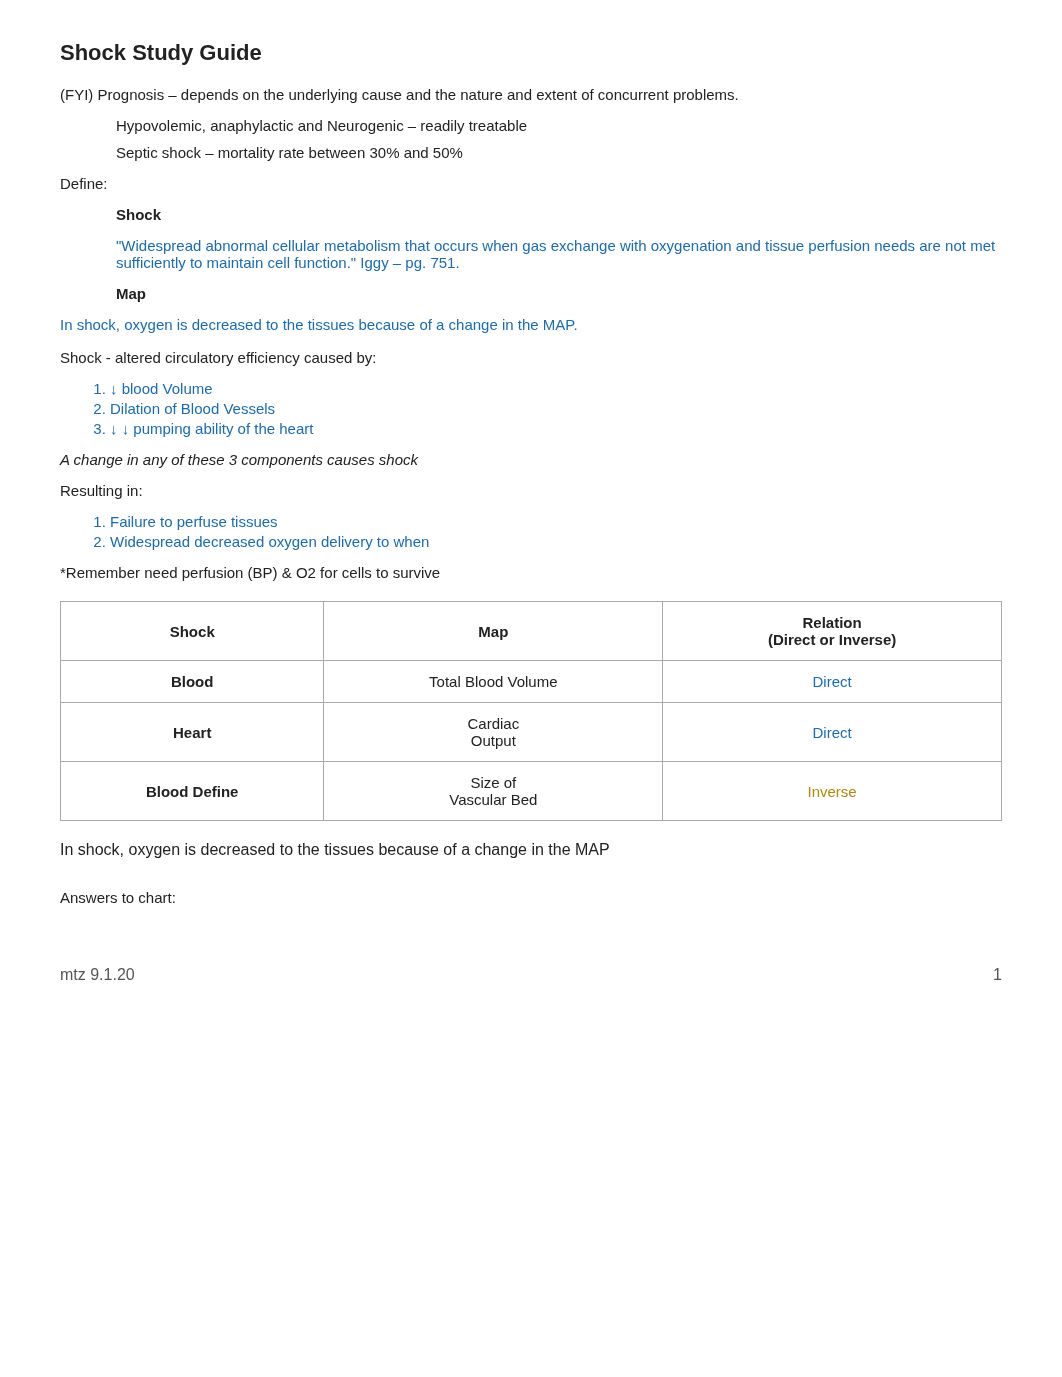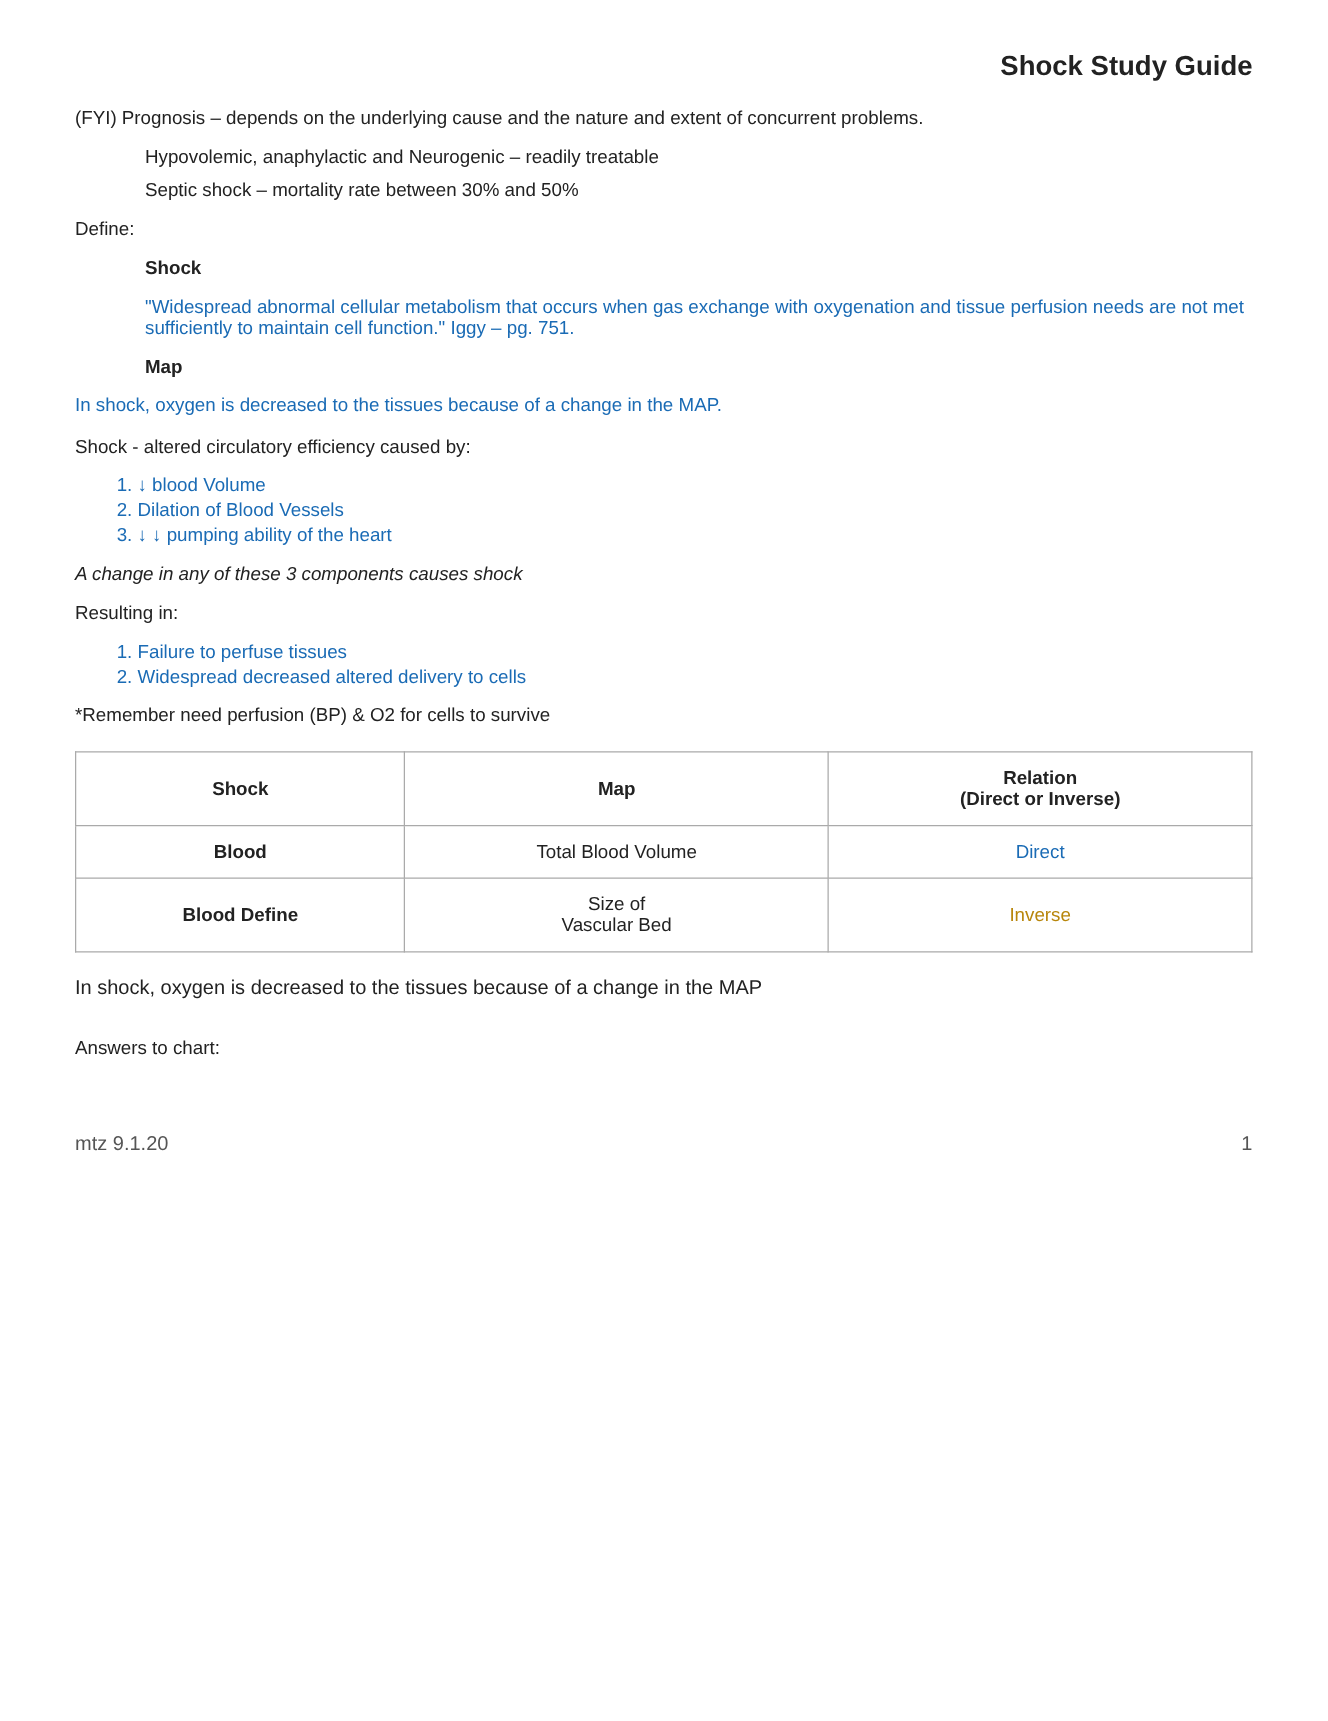--- a/index.html
+++ b/index.html
@@ -10,21 +10,21 @@
     body {
       font-family: Arial, sans-serif;
       font-size: 15px;
       color: #222;
       background: #fff;
       padding: 40px 60px;
       max-width: 1062px;
       margin: 0 auto;
     }
     h1 {
-      text-align: right;
+      text-align: left;
       font-size: 22px;
       font-weight: bold;
       margin-bottom: 20px;
     }
     .section {
       margin-bottom: 14px;
     }
     .indent {
       margin-left: 56px;
     }
@@ -128,41 +128,49 @@
 
 <div class="section italic" style="margin-top:10px;">
   <span>A change in any of these 3 components causes shock</span>
 </div>
 
 <div class="section">Resulting in:</div>
 
 <div class="section">
   <ol>
     <li>Failure to perfuse tissues</li>
-    <li>Widespread decreased altered delivery to cells</li>
+    <li>Widespread decreased oxygen delivery to when</li>
   </ol>
 </div>
 
 <div class="section" style="margin-top:14px;">*Remember need perfusion (BP) &amp; O2 for cells to survive</div>
 
 <table>
   <thead>
     <tr>
       <th>Shock</th>
       <th>Map</th>
       <th>
         <div class="relation-header">Relation</div>
         <div class="relation-header">(Direct or Inverse)</div>
       </th>
     </tr>
   </thead>
   <tbody>
     <tr>
       <td class="bold">Blood</td>
       <td>Total Blood Volume</td>
+      <td class="direct-text">Direct</td>
+    </tr>
+    <tr>
+      <td class="bold">Heart</td>
+      <td>
+        <div>Cardiac</div>
+        <div>Output</div>
+      </td>
       <td class="direct-text">Direct</td>
     </tr>
     <tr>
       <td class="bold">Blood Define</td>
       <td>
         <div>Size of</div>
         <div>Vascular Bed</div>
       </td>
       <td class="inverse-text">Inverse</td>
     </tr>

